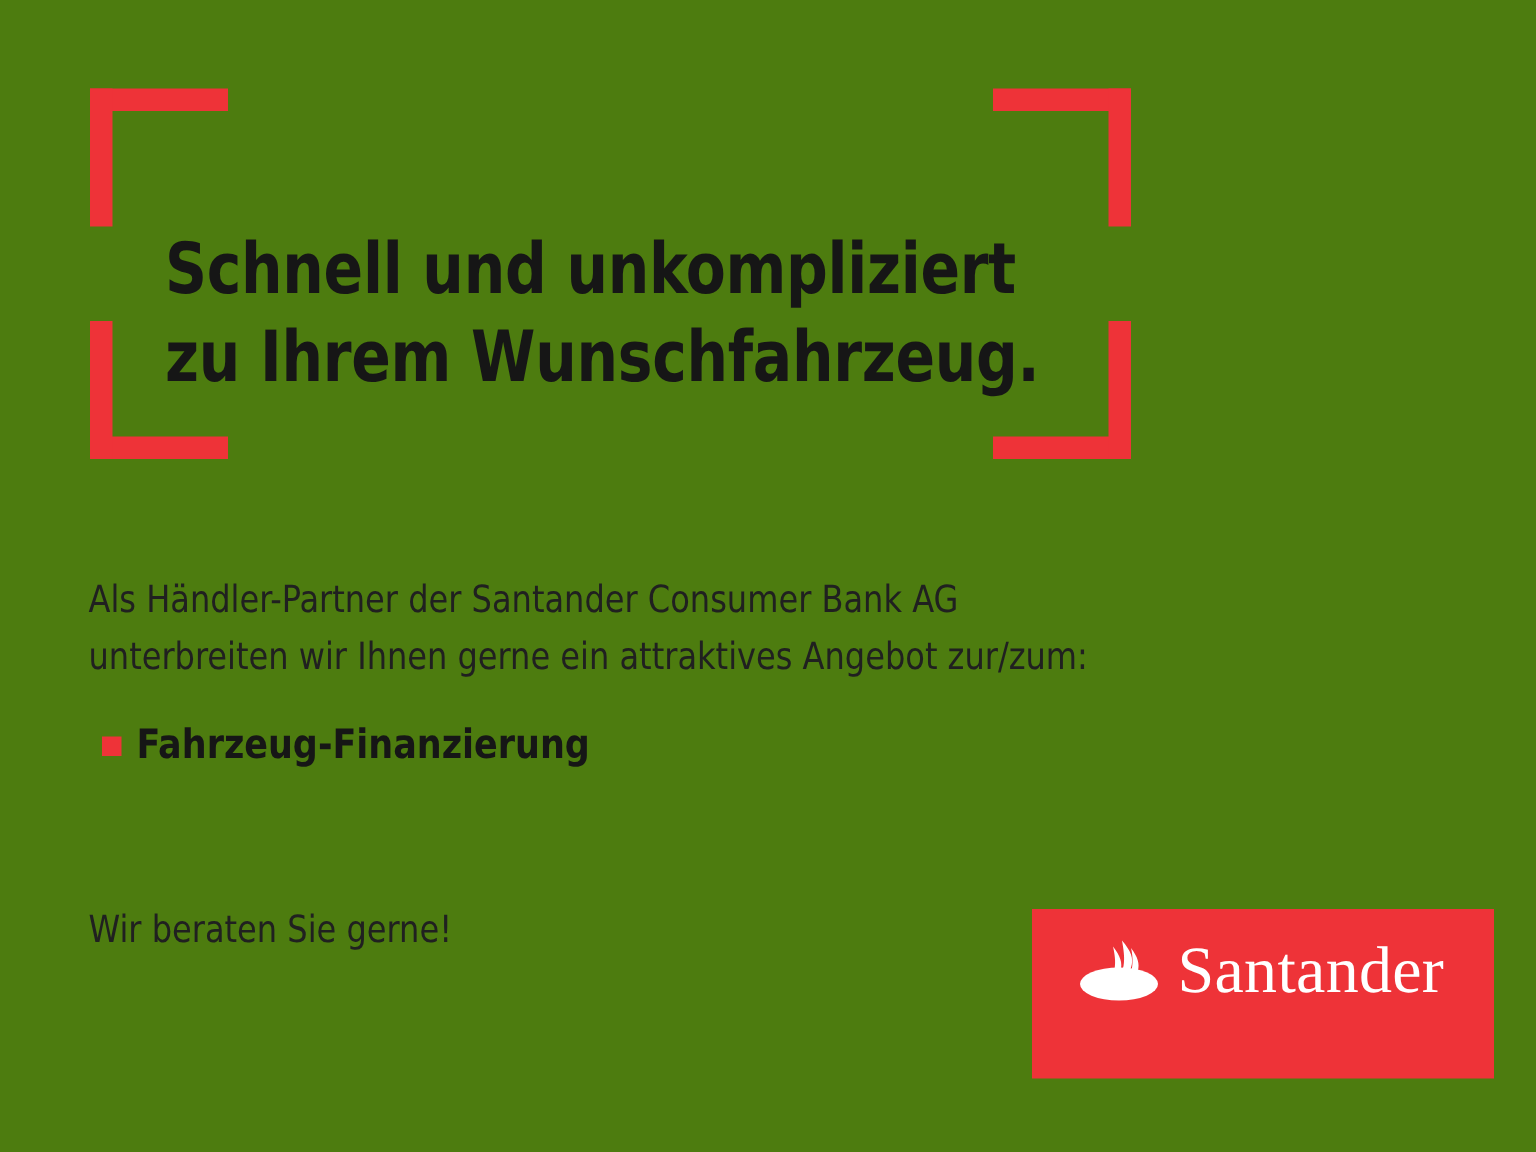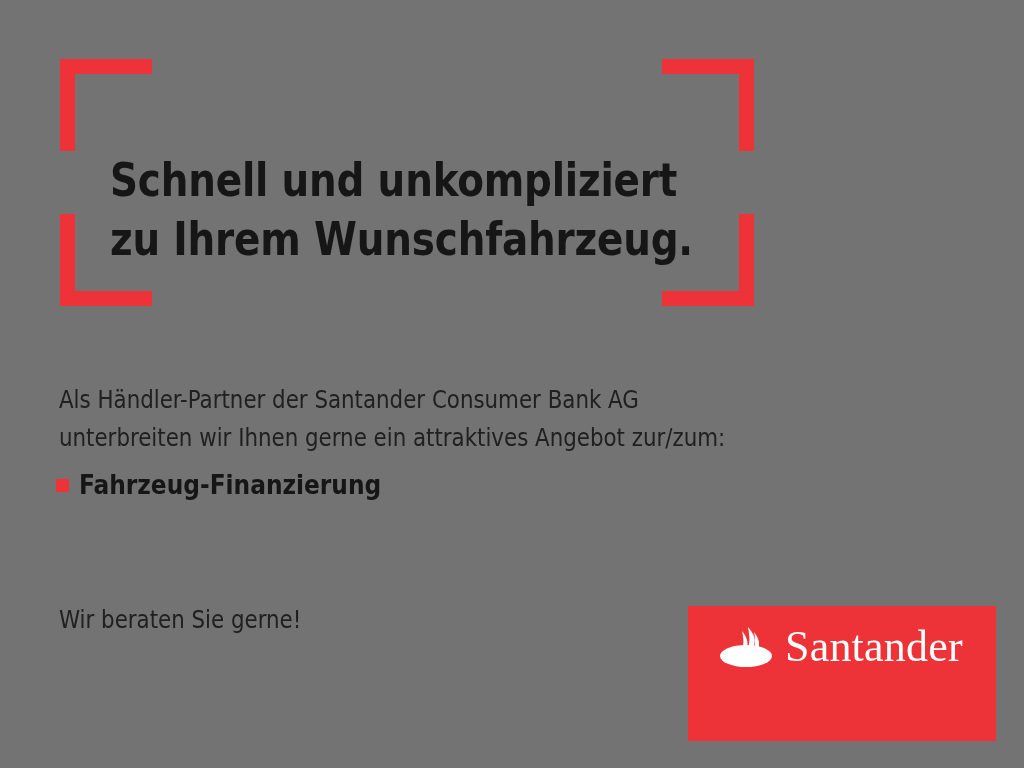--- a/index.html
+++ b/index.html
@@ -13,21 +13,21 @@
     height: 768px;
     position: relative;
     overflow: hidden;
     font-family: "Liberation Sans", "DejaVu Sans", sans-serif;
     -webkit-font-smoothing: antialiased;
   }
 
   .ad-canvas {
     position: absolute;
     inset: 0;
-    background: #737373;
+    background: #4d7c0f;
   }
 
   
   .bracket-frame {
     position: absolute;
     left: 60px;
     top: 59px;
     width: 694px;
     height: 247px;
     pointer-events: none;
@@ -92,21 +92,21 @@
     transform: scaleX(0.95);
     transform-origin: left top;
   }
   .body-copy .bc-line { display: block; white-space: nowrap; }
 
   
   .bullet-list {
     position: absolute;
     left: 56px;
     top: 461px;
-    margin: 0;
+    margin: 12px;
     padding: 0;
     list-style: none;
   }
   .bullet-item {
     display: flex;
     align-items: center;
     height: 46px;
   }
   .bullet-marker {
     width: 13px;
@@ -142,21 +142,21 @@
     transform: scaleX(0.95);
     transform-origin: left top;
   }
 
   
   .logo-block {
     position: absolute;
     left: 688px;
     top: 606px;
     width: 308px;
-    height: 135px;
+    height: 113px;
     background: #ee3338;
     overflow: hidden;
   }
   .logo-row {
     position: absolute;
     left: 29px;
     top: 19px;
     display: flex;
     align-items: center;
   }

